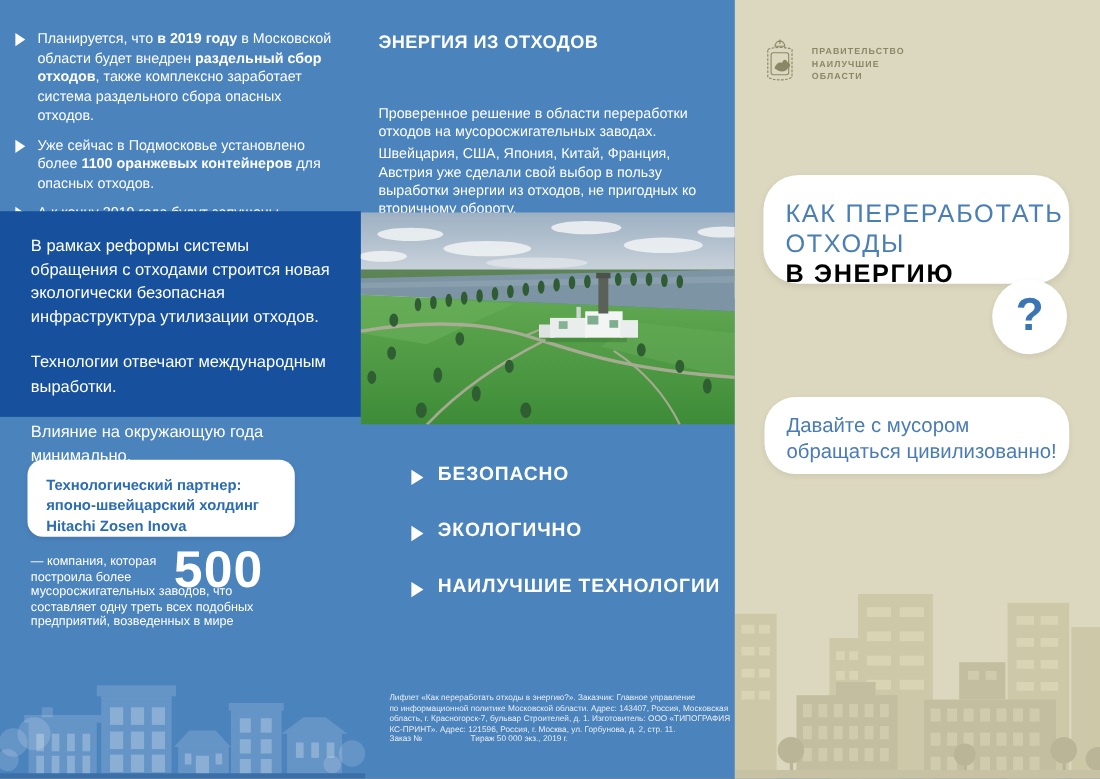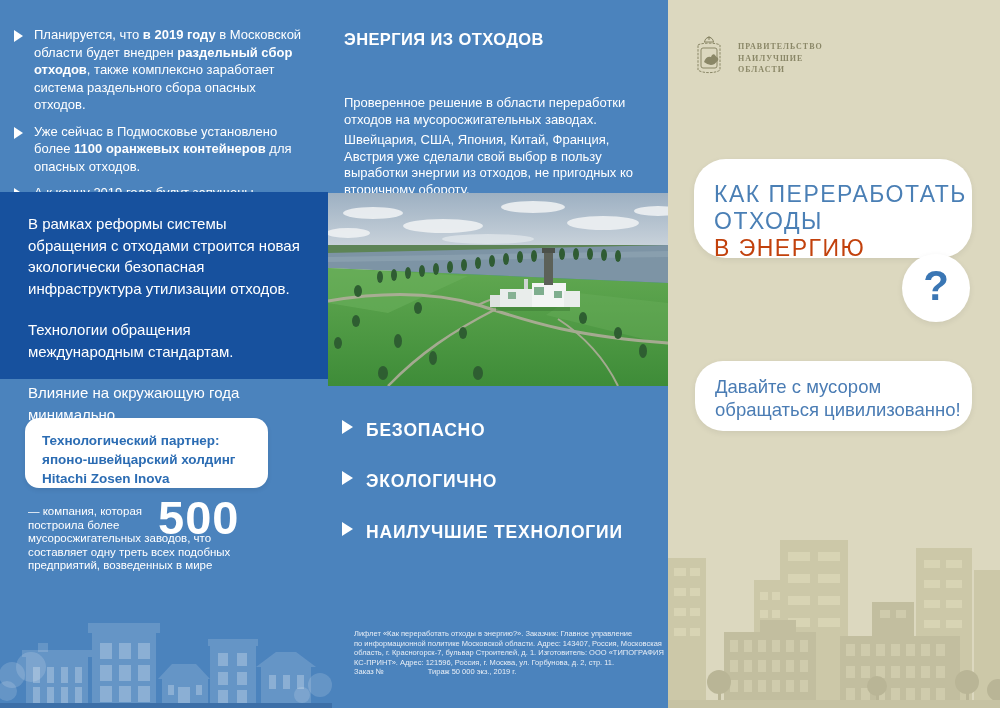--- a/index.html
+++ b/index.html
@@ -35,41 +35,41 @@
 
   
   .mid-title{position:absolute;left:344px;top:28px;color:#fff;font-size:16.5px;
              font-weight:bold;line-height:22px;letter-spacing:.4px;}
   .mid-para1{position:absolute;left:344px;top:82px;width:314px;color:#fff;
              font-size:13px;line-height:16.5px;}
   .mid-para2{position:absolute;left:344px;top:119px;width:318px;color:#fff;
              font-size:13px;line-height:16.5px;}
   .photo{position:absolute;left:328px;top:193px;}
   .features{position:absolute;left:342px;top:420px;}
-  .feature-row{display:flex;align-items:flex-start;margin-bottom:30px;}
+  .feature-row{display:flex;align-items:flex-end;margin-bottom:30px;margin-left:32px;}
   .tri-big{width:0;height:0;border-left:11px solid #fff;border-top:7.5px solid transparent;
            border-bottom:7.5px solid transparent;margin-right:13px;}
   .feature-row span{color:#fff;font-size:17.5px;font-weight:bold;letter-spacing:.8px;}
   .imprint{position:absolute;left:354px;top:629px;color:#e8eef6;font-size:7.5px;
            line-height:9.6px;}
   .imprint div{white-space:nowrap;}
   .imprint .gap{display:inline-block;width:44px;}
 
   
   .panel-right{position:absolute;left:668px;top:0;width:332px;height:708px;
                background:#dcd8bf;}
   .gov-logo{position:absolute;left:26px;top:35px;display:flex;}
   .gov-text{margin-left:14px;margin-top:6px;color:#8a8767;
-            font-family:Liberation Serif, serif;font-weight:bold;font-size:8px;
+            font-family:Liberation Sans, sans-serif;font-weight:bold;font-size:8px;
             letter-spacing:1px;line-height:11.5px;}
   .bubble-q{position:absolute;left:26px;top:159px;width:278px;height:99px;
             background:#fff;border-radius:32px;padding:22px 4px 0 20px;
             box-shadow:0 2px 6px rgba(0,0,0,.07);}
   .bubble-q .l{color:#4a7fb5;font-size:23px;line-height:27px;letter-spacing:1.5px;}
-  .bubble-q .l3{color:#c2410c;font-weight:normal;}
+  .bubble-q .l3{color:#000000;font-weight:bold;}
   .q-circle{position:absolute;left:234px;top:254px;width:68px;height:68px;
             border-radius:50%;background:#fff;display:flex;align-items:center;
             justify-content:center;box-shadow:0 2px 6px rgba(0,0,0,.07);}
   .q-circle span{color:#3a76b4;font-size:42px;font-weight:bold;margin-top:-4px;}
   .bubble-s{position:absolute;left:27px;top:361px;width:277px;height:70px;
             background:#fff;border-radius:28px;padding:14px 0 0 20px;
             box-shadow:0 2px 6px rgba(0,0,0,.07);}
   .bubble-s div{color:#4a7cb4;font-size:18.5px;line-height:23px;}
   .city-right{position:absolute;left:0;top:540px;}
 </style>
@@ -88,21 +88,21 @@
       <p><span>Уже сейчас в Подмосковье установлено более </span><b>1100 оранжевых контейнеров</b><span> для опасных отходов.</span></p>
     </div>
     <div class="bullet-item">
       <span class="tri"></span>
       <p><span>А к концу 2019 года будут запущены </span><b>крупные мусороперерабатывающие комплекссы.</b></p>
     </div>
   </div>
 
   <div class="dark-block">
     <p>В рамках реформы системы обращения с отходами строится новая экологически безопасная инфраструктура утилизации отходов.</p>
-    <p>Технологии обращения международным стандартам.</p>
+    <p>Технологии отвечают международным выработки.</p>
     <p>Влияние на окружающую года минимально.</p>
   </div>
 
   <div class="tech-box">
     <div>Технологический партнер:</div>
     <div>японо-швейцарский холдинг</div>
     <div>Hitachi Zosen Inova</div>
   </div>
 
   <div class="stat">

